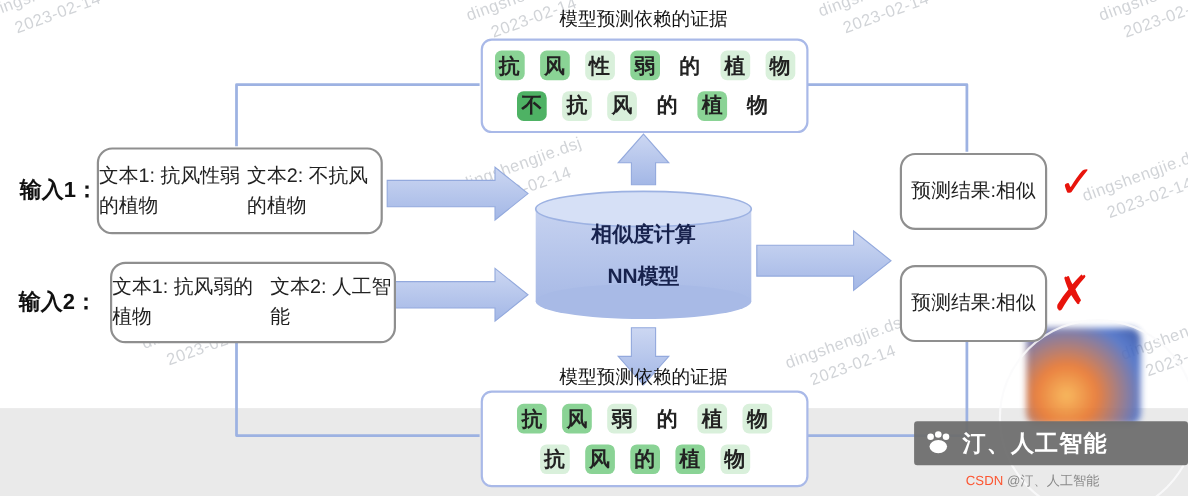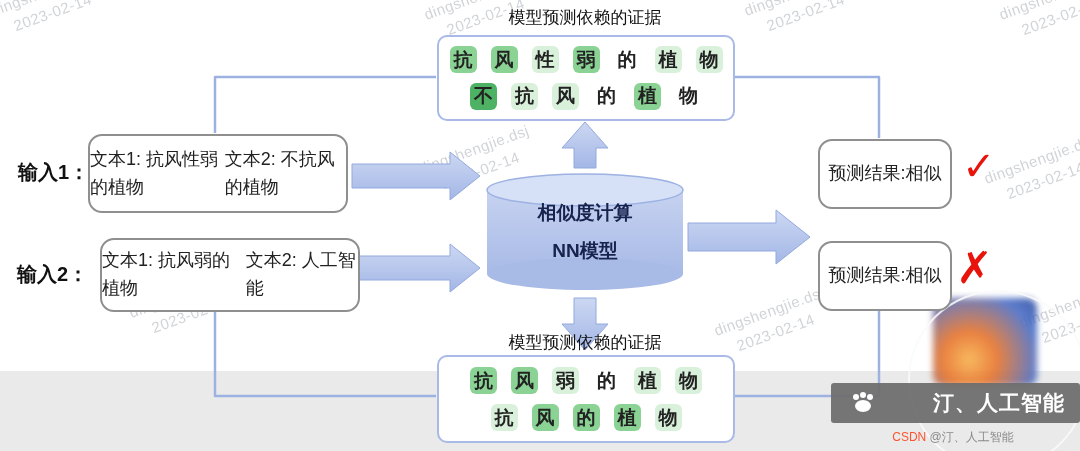--- a/index.html
+++ b/index.html
@@ -19,23 +19,23 @@
       border-radius:6px;font-weight:bold;font-size:19px;color:#222;}
   .evtitle{position:absolute;z-index:5;width:296px;text-align:center;font-weight:normal;font-size:17px;color:#111;}
   .iobox{position:absolute;z-index:5;background:#fff;border:2px solid var(--box-border-gray,#8f8f8f);
       border-radius:14px;display:flex;flex-direction:row;justify-content:center;align-items:center;
       font-size:18px;line-height:1.55;color:#222;}
   .inlabel{position:absolute;z-index:5;font-size:20px;font-weight:bold;color:#111;}
   .cyl-text{position:absolute;z-index:5;left:487px;width:196px;text-align:center;font-size:19px;
       font-weight:bold;color:#17224d;}
   .mark{position:absolute;z-index:6;font-weight:bold;color:var(--check-red,#e8140c);line-height:1;}
   .brand-bar{position:absolute;z-index:7;left:831px;top:383px;width:249px;height:40px;
-      background:rgba(109,109,109,.94);border-radius:3px;display:flex;align-items:center;padding-left:18px;box-sizing:border-box;gap:48px;}
+      background:rgba(109,109,109,.94);border-radius:3px;display:flex;align-items:center;padding-left:8px;box-sizing:border-box;}
   .brand-name{color:#fff;font-size:21px;font-weight:bold;letter-spacing:1px;margin-left:8px;}
-  .credit{position:absolute;z-index:7;left:878px;top:429px;width:150px;text-align:center;font-size:12px;}
+  .credit{position:absolute;z-index:7;left:878px;top:429px;width:150px;font-size:12px;}
   .credit .c1{color:#fc5531;}
   .credit .c2{color:#8a8a8a;}
   .thumb{position:absolute;z-index:3;left:933px;top:298px;width:104px;height:88px;border-radius:10px;
       background:radial-gradient(circle at 35% 70%, #f7b24e 0%, #e8742c 30%, #4a6fc8 75%, #2b4a9e 100%);
       filter:blur(3px);opacity:.9;}
   .deco-circle{position:absolute;z-index:3;left:908px;top:290px;width:180px;height:180px;border-radius:50%;
       border:2px solid rgba(250,250,252,.85);box-sizing:border-box;}
 </style>
 </head>
 <body>

